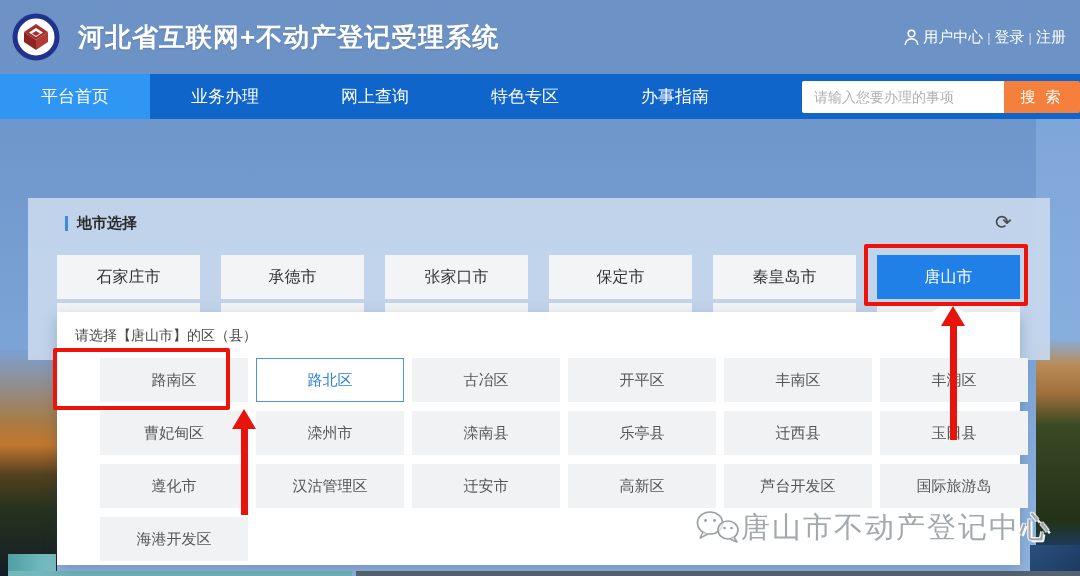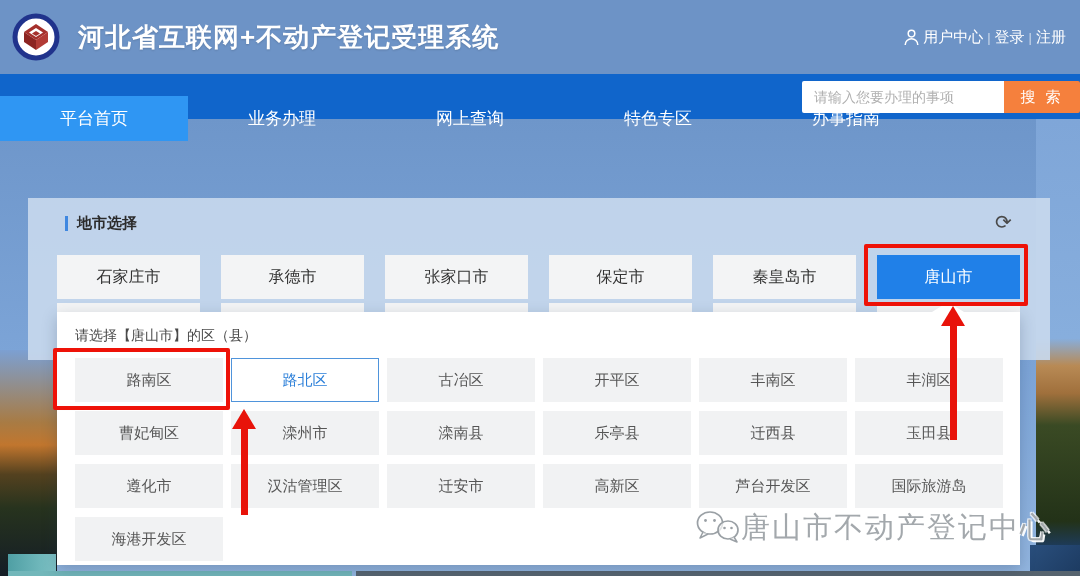--- a/index.html
+++ b/index.html
@@ -9,21 +9,21 @@
   
   .header{position:absolute;left:0;top:0;width:1080px;height:74px;background:#6d93c6;display:flex;align-items:center;z-index:10;}
   .logo{position:absolute;left:12px;top:13px;width:48px;height:48px;}
   .site-title{position:absolute;left:78px;top:0;height:74px;display:flex;align-items:center;color:#fff;font-size:26px;font-weight:bold;letter-spacing:1px;text-shadow:0 1px 2px rgba(0,0,0,.15);}
   .user-area{position:absolute;right:14px;top:0;height:74px;display:flex;align-items:center;color:#fff;font-size:15px;gap:4px;}
   .user-area .sep{color:rgba(255,255,255,.65);font-size:13px;}
   .user-link{color:#fff;cursor:pointer;}
 
   
   .nav{position:absolute;left:0;top:74px;width:1080px;height:45px;background:#1065cb;display:flex;z-index:10;}
-  .tab{width:188px;height:45px;line-height:45px;text-align:center;color:#fff;font-size:17px;cursor:pointer;margin-top:22px;}
+  .tab{width:150px;height:45px;line-height:45px;text-align:center;color:#fff;font-size:17px;cursor:pointer;}
   .tab.active{background:#2f96f3;}
   .search-box{position:absolute;left:802px;top:7px;display:flex;}
   .search-input{width:202px;height:32px;border:none;border-radius:2px 0 0 2px;padding:0 12px;font-size:14px;color:#333;outline:none;}
   .search-input::placeholder{color:#b0b0b0;}
   .search-btn{width:76px;height:32px;border:none;background:#f5803d;color:#fff;font-size:15px;letter-spacing:3px;border-radius:0 2px 2px 0;cursor:pointer;}
 
   
   .bg-sky{position:absolute;left:0;top:119px;width:1080px;height:457px;background:linear-gradient(180deg,#6e96ca 0%,#7da5d8 55%,#93b6e0 100%);}
   .bg-left{position:absolute;left:0;top:350px;width:57px;height:226px;background:linear-gradient(180deg,#7ca0d2 0%,#a87b44 32%,#c1762e 42%,#54411f 55%,#27331e 70%,#141d26 100%);}
   .bg-right{position:absolute;left:1036px;top:119px;width:44px;height:457px;background:linear-gradient(180deg,#7fa6d8 0%,#87aedd 48%,#b88a55 54%,#a0703c 60%,#3a4a24 67%,#233218 88%,#1d3c60 94%,#173254 100%);}
@@ -40,21 +40,21 @@
   .refresh{position:absolute;left:967px;top:12px;font-size:20px;color:#4a4a4a;cursor:pointer;}
   .city-btn{position:absolute;top:255px;width:143px;height:44px;line-height:44px;text-align:center;background:#f3f4f5;color:#333;font-size:16px;cursor:pointer;z-index:3;}
   .cb0{left:57px}.cb1{left:221px}.cb2{left:385px}.cb3{left:549px}.cb4{left:713px}.cb5{left:877px}
   .city-btn.active{background:#2080e8;color:#fff;}
   .sliver{position:absolute;top:303px;width:143px;height:10px;background:#f3f4f5;z-index:3;}
 
   
   .dropdown{position:absolute;left:57px;top:312px;width:963px;height:253px;background:#fff;box-shadow:0 5px 14px rgba(30,50,80,.25);z-index:4;padding-left:16px;}
   .notch{position:absolute;left:932px;top:302px;width:0;height:0;border-left:16px solid transparent;border-right:16px solid transparent;border-bottom:10px solid #fff;z-index:5;}
   .dd-title{position:absolute;left:18px;top:15px;font-size:14px;color:#4a4a4a;}
-  .dist{position:absolute;width:148px;height:44px;line-height:44px;text-align:center;background:#f1f2f3;color:#555;font-size:15px;cursor:pointer;}
+  .dist{position:absolute;width:148px;height:44px;line-height:44px;text-align:center;background:#f1f2f3;color:#555;font-size:15px;cursor:pointer;margin-left:25px;}
   .dist.selected{background:#fff;border:1px solid #4f94db;color:#2b7fd9;line-height:42px;}
   .x0{left:18px}.x1{left:174px}.x2{left:330px}.x3{left:486px}.x4{left:642px}.x5{left:798px}
   .y0{top:46px}.y1{top:99px}.y2{top:152px}.y3{top:205px}
 
   
   .rbox{position:absolute;border:4px solid #ee1208;z-index:6;border-radius:2px;}
   .rb1{left:864px;top:244px;width:164px;height:62px;}
   .rb2{left:53px;top:348px;width:177px;height:62px;}
   .ahead{position:absolute;width:0;height:0;border-left:12px solid transparent;border-right:12px solid transparent;border-bottom:20px solid #e8130a;z-index:7;}
   .ashaft{position:absolute;width:7px;background:#e8130a;z-index:7;}

